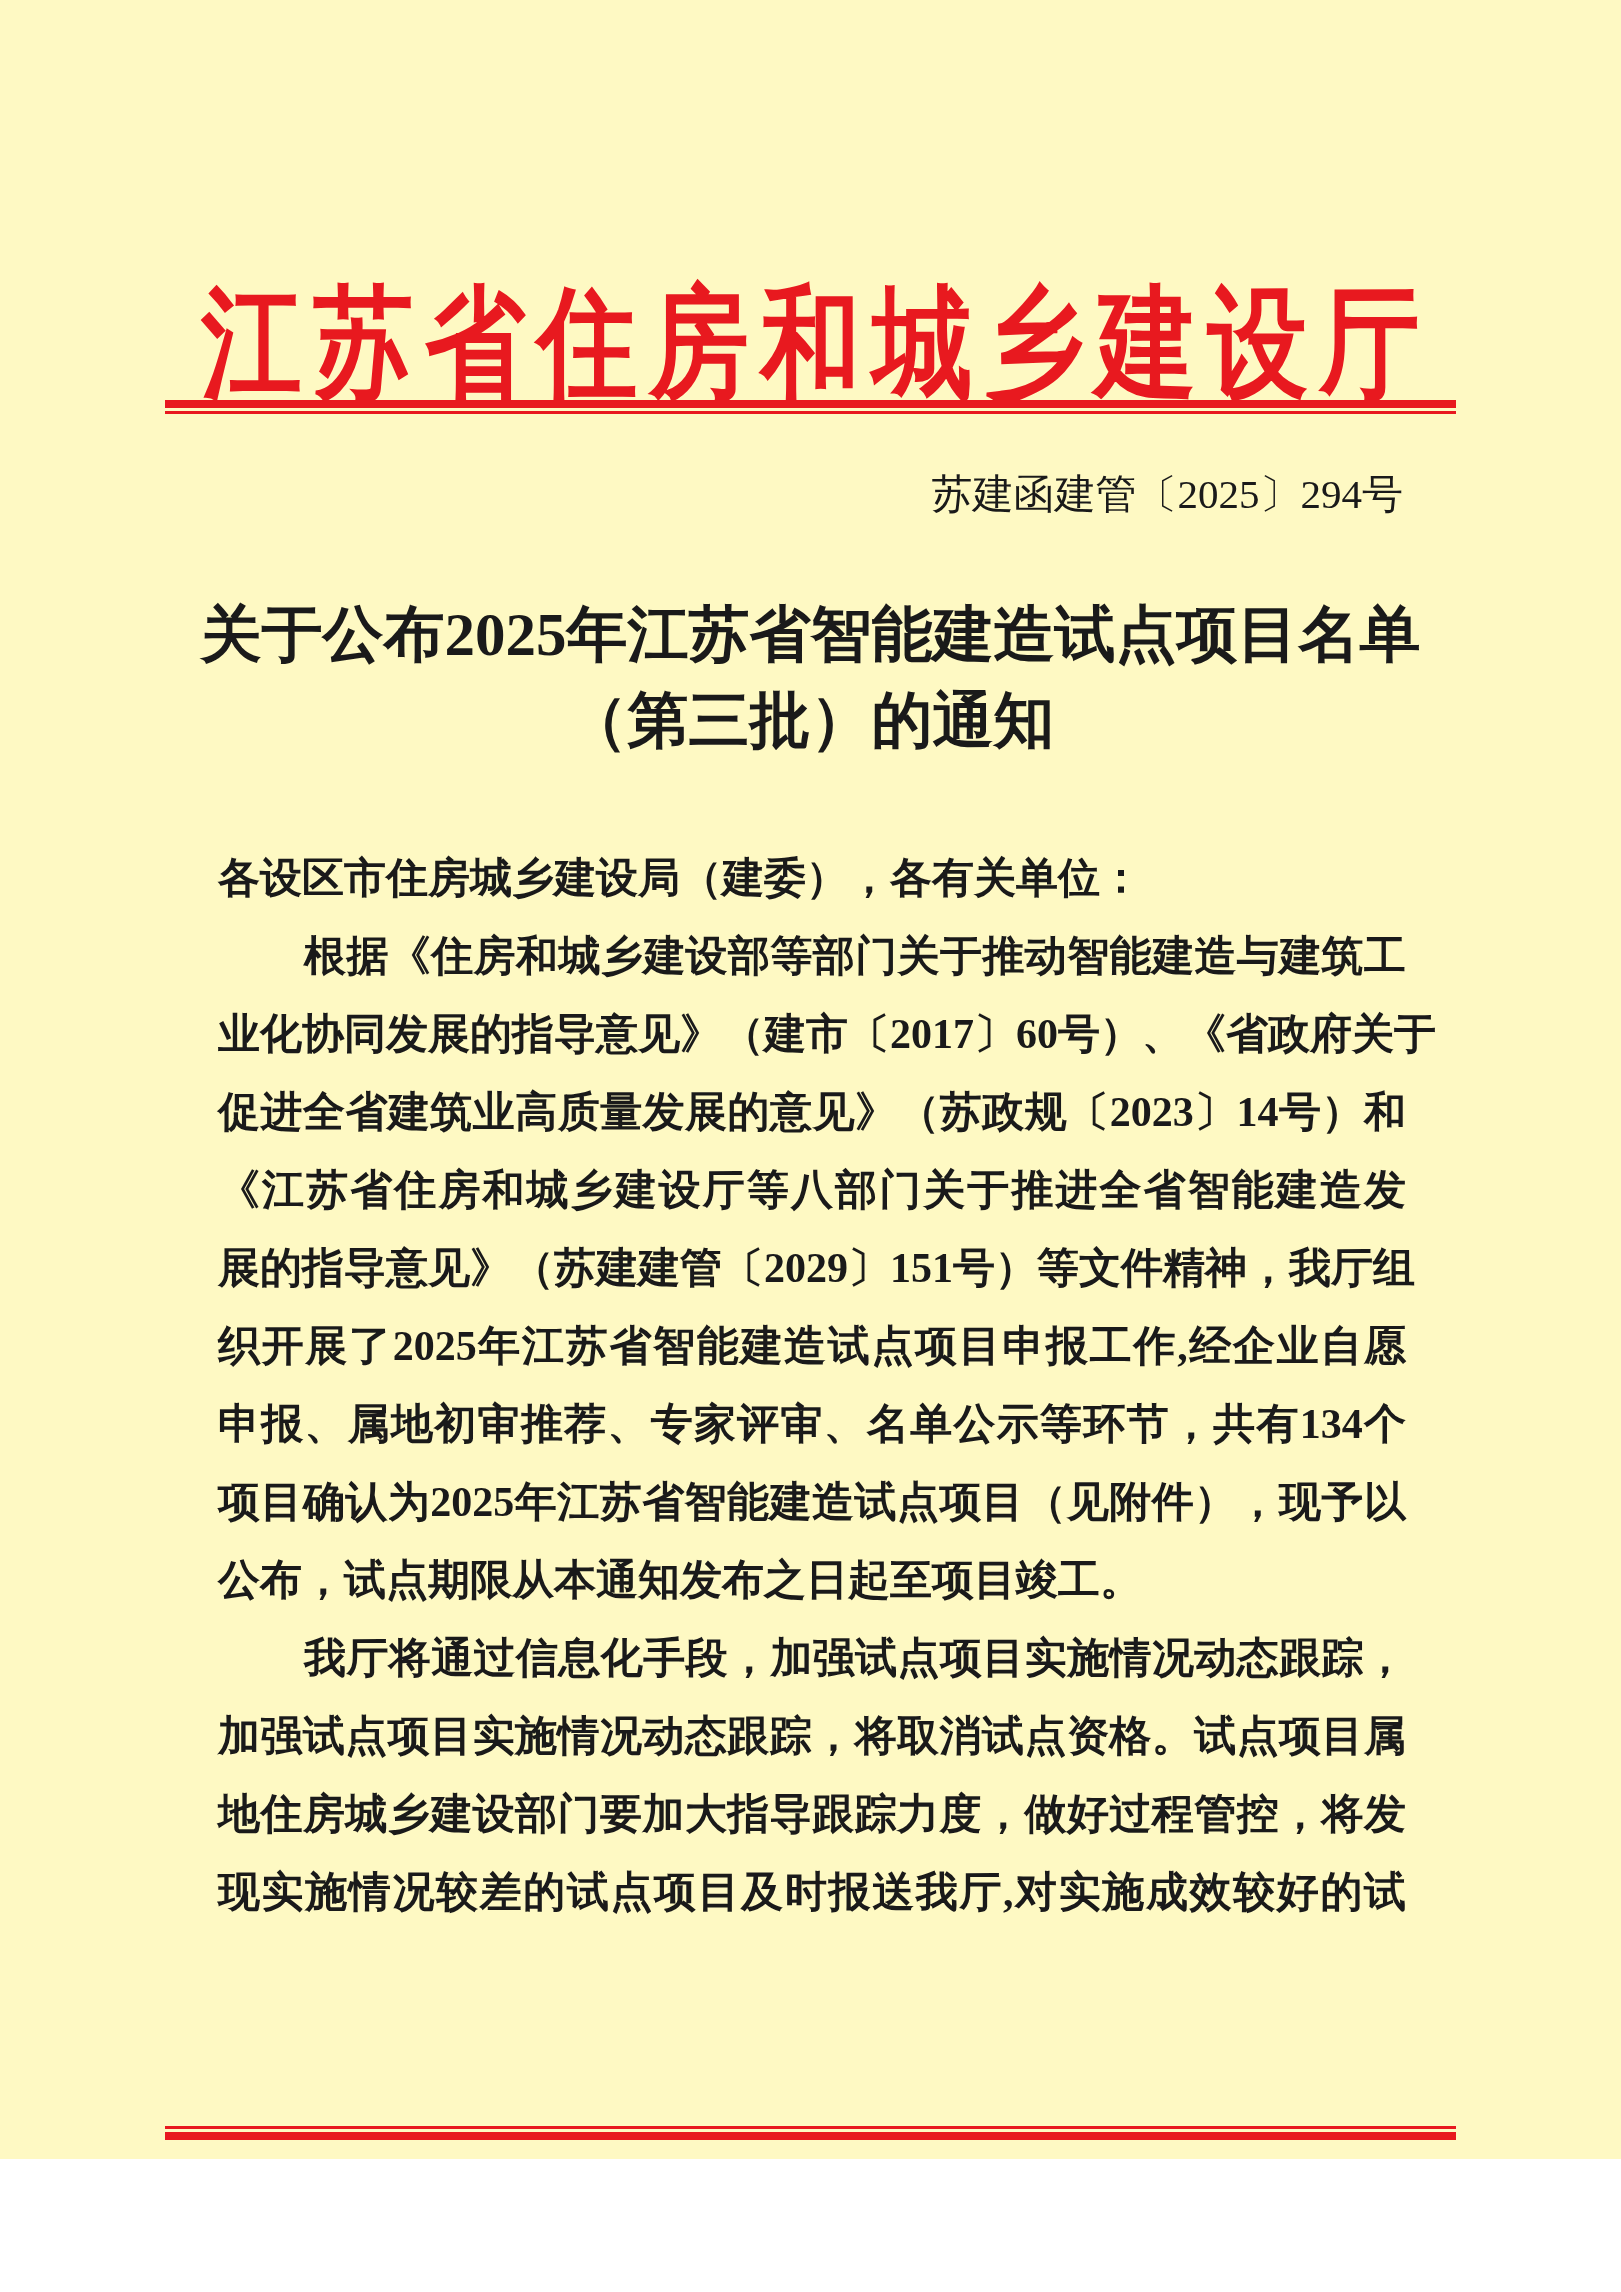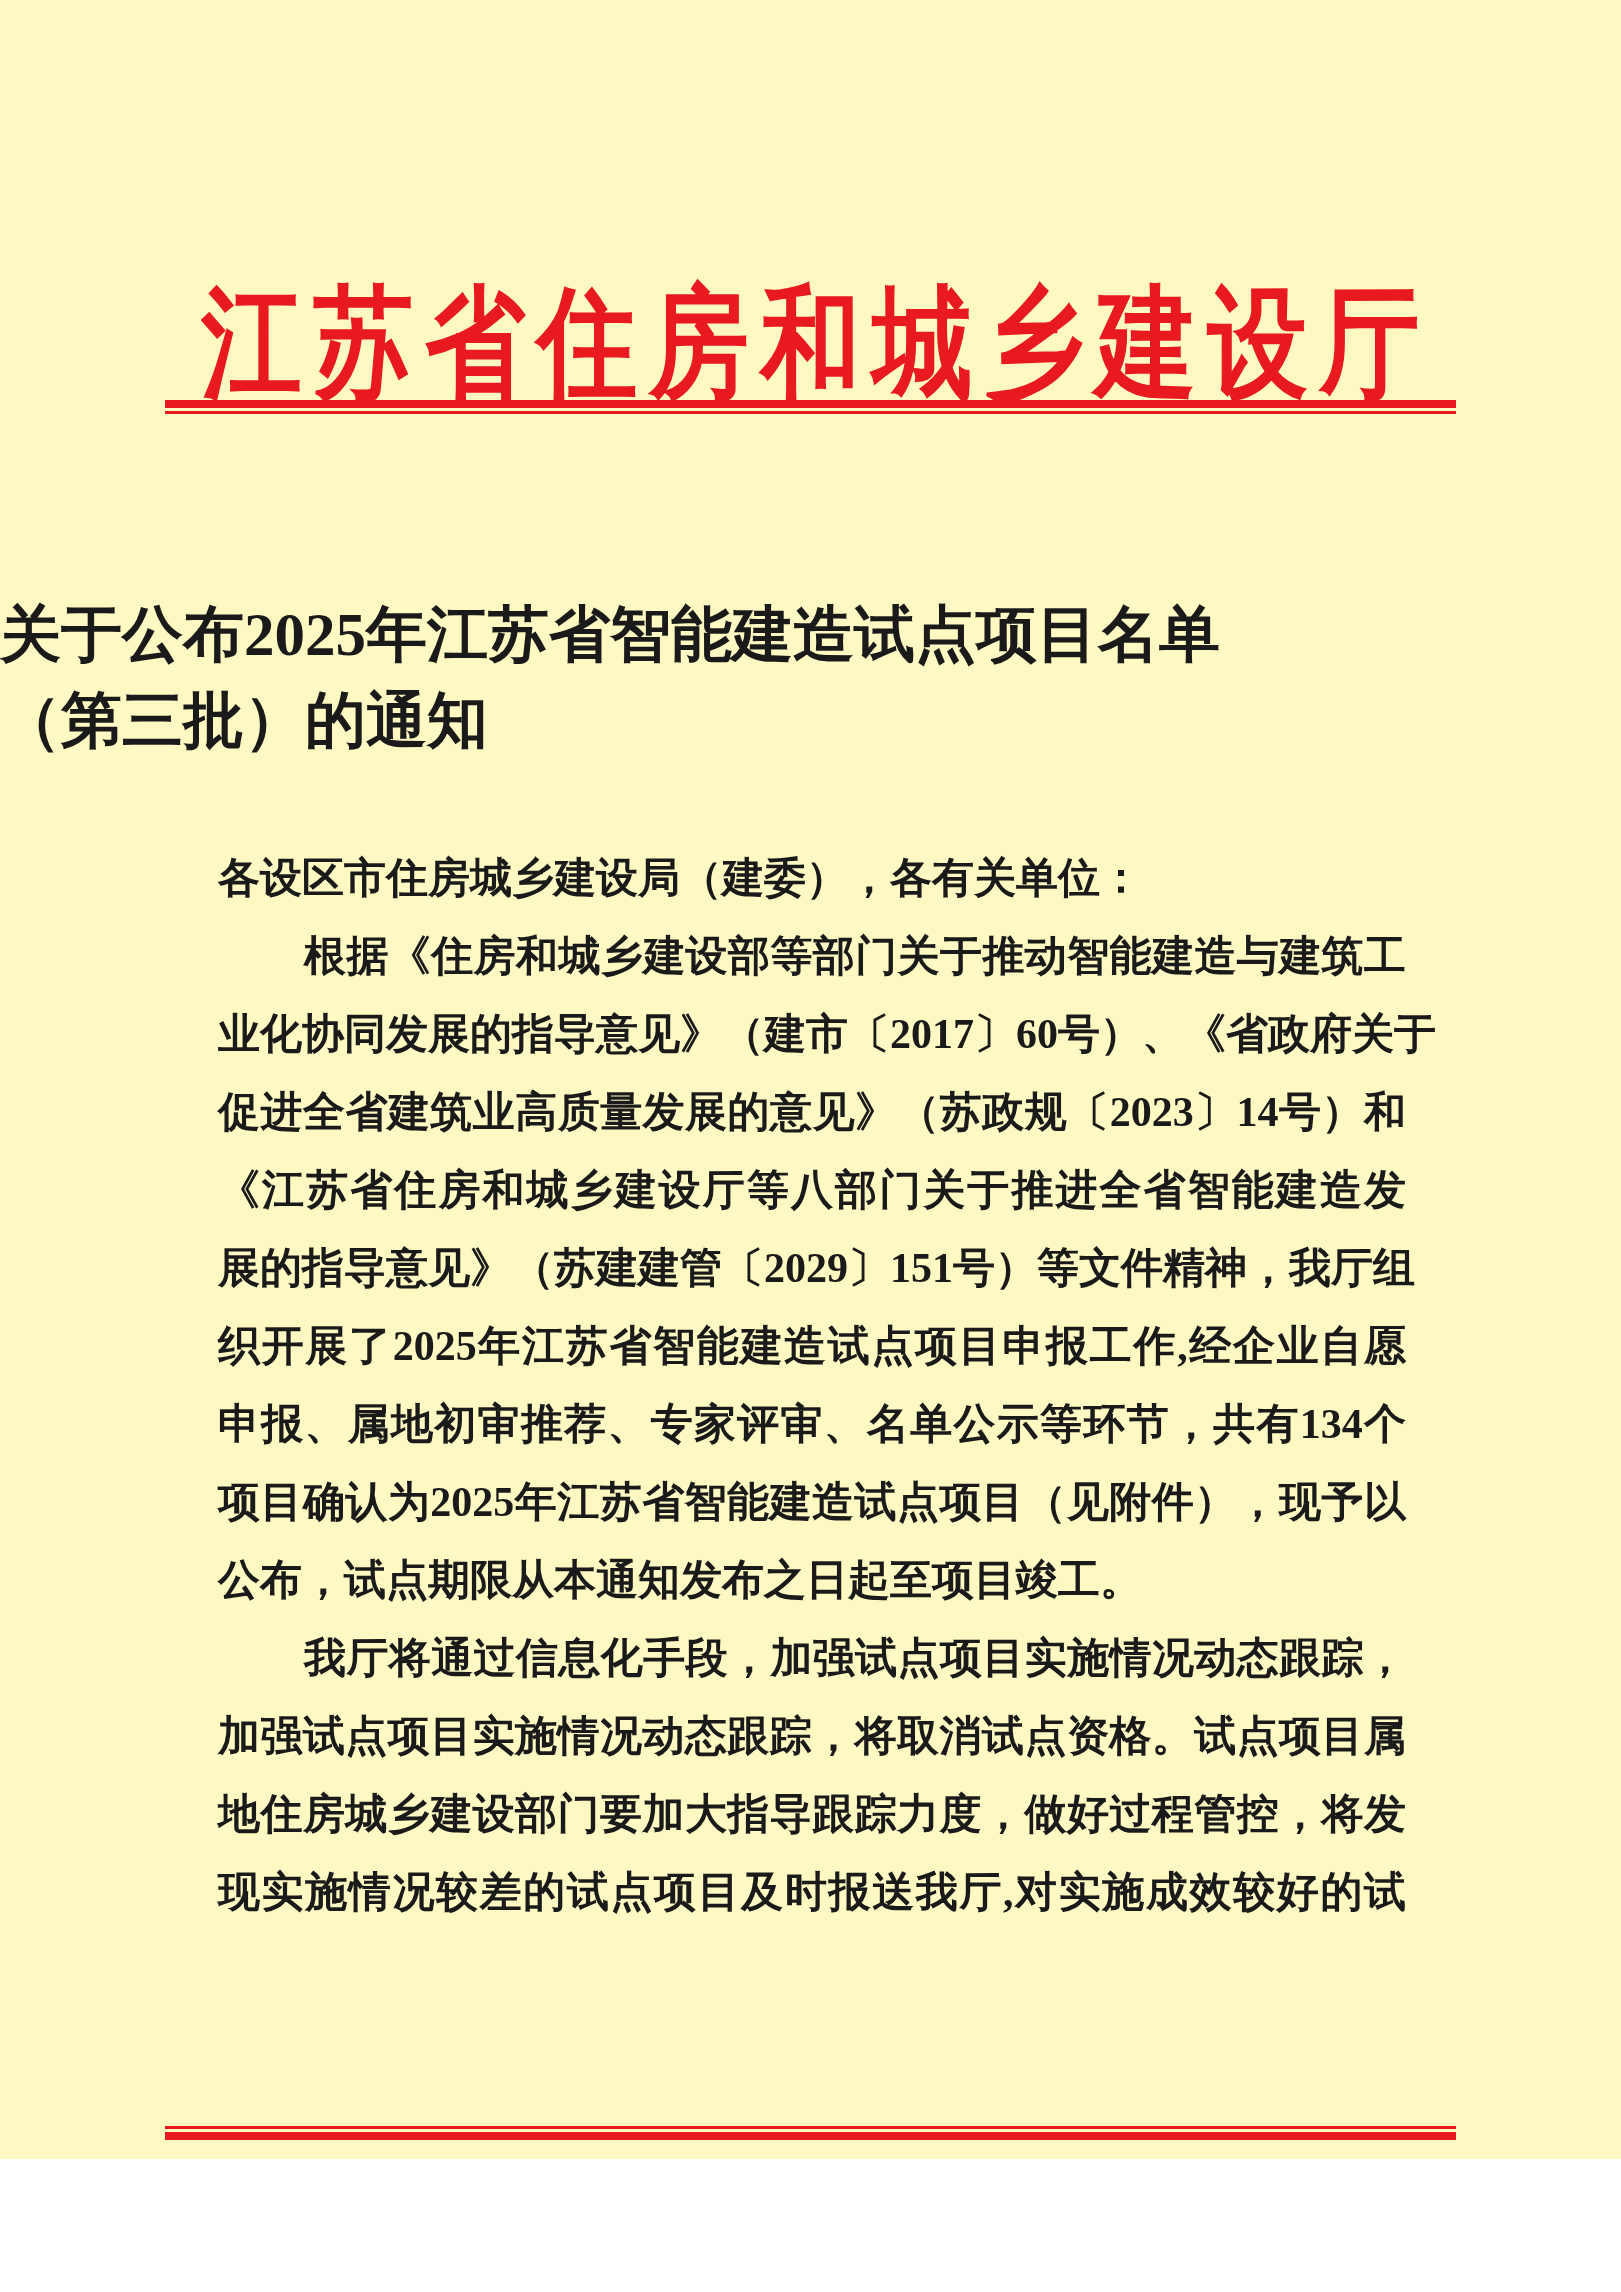--- a/index.html
+++ b/index.html
@@ -51,21 +51,21 @@
     right: 218px;
     font-size: 41px;
     line-height: 51px;
     white-space: nowrap;
   }
   .title {
     position: absolute;
     top: 592px;
     left: 0;
     right: 0;
-    text-align: left;
+    text-align: center;
     font-size: 61px;
     font-weight: bold;
     line-height: 86px;
   }
   .body-text {
     position: absolute;
     top: 839px;
     left: 218px;
     width: 1188px;
     font-size: 42px;
@@ -99,20 +99,21 @@
 </style>
 </head>
 <body>
 
 <div class="page">
 
   <div class="agency">江苏省住房和城乡建设厅</div>
 
   <div class="rule-top"></div>
 
+  <div class="doc-number">苏建函建管〔2025〕294号</div>
 
   <div class="title">
     <div>关于公布2025年江苏省智能建造试点项目名单</div>
     <div>（第三批）的通知</div>
   </div>
 
   <div class="body-text">
     <div class="line last-left">各设区市住房城乡建设局（建委），各有关单位：</div>
     <div class="line indent">根据《住房和城乡建设部等部门关于推动智能建造与建筑工</div>
     <div class="line">业化协同发展的指导意见》（建市〔2017〕60号）、《省政府关于</div>

